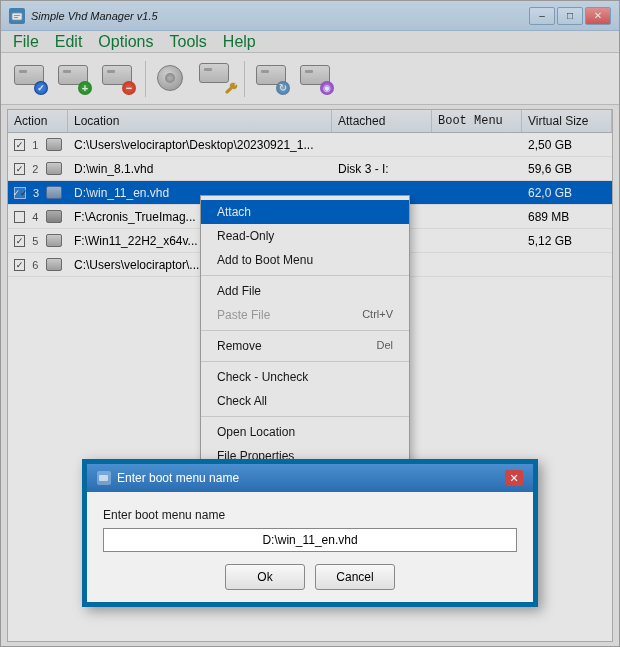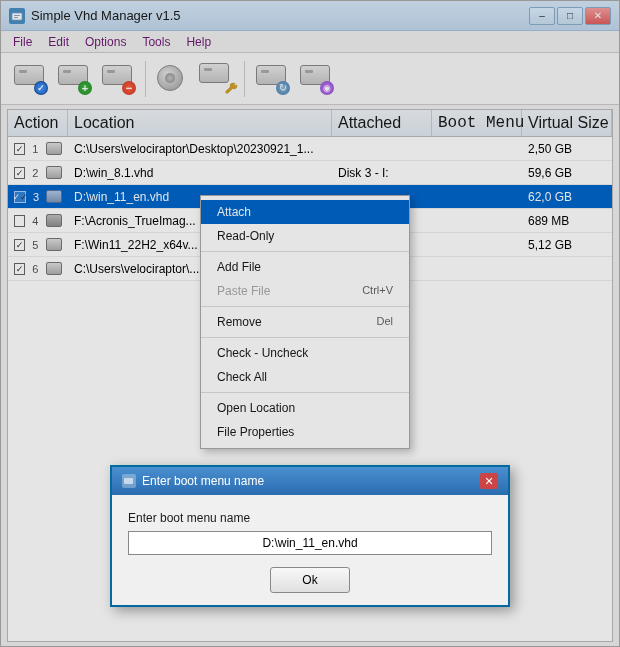--- a/index.html
+++ b/index.html
@@ -42,22 +42,23 @@
       height: 16px;
       background: #4a8fc4;
       border-radius: 2px;
       display: flex;
       align-items: center;
       justify-content: center;
       color: white;
       font-size: 10px;
     }
     .title-bar-title {
-      font-size: 13px;
+      font-size: 11px;
       color: #1a1a1a;
+      font-style: italic;
     }
     .title-bar-controls {
       display: flex;
       gap: 2px;
     }
     .title-btn {
       width: 26px;
       height: 18px;
       border: 1px solid #8caccc;
       background: linear-gradient(to bottom, #ddeeff, #c8dff0);
@@ -80,22 +81,22 @@
       display: flex;
       gap: 0;
       padding: 2px 4px;
       border-bottom: 1px solid #ccc;
       height: 22px;
       align-items: center;
     }
     .menu-item {
       padding: 2px 8px;
       cursor: pointer;
-      font-size: 12px;
-      color: #701a75;
+      font-size: 16px;
+      color: #15803d;
     }
 
     
     .toolbar {
       background: #f8f8f8;
       display: flex;
       align-items: center;
       padding: 4px 8px;
       border-bottom: 1px solid #ccc;
       gap: 2px;
@@ -150,21 +151,21 @@
       background: white;
       border: 1px solid #bbb;
       margin: 4px 6px;
       overflow: hidden;
       position: relative;
     }
     .table-header {
       display: flex;
       background: linear-gradient(to bottom, #f0f4f8, #e0e8f0);
       border-bottom: 1px solid #bbb;
-      font-size: 16px;
+      font-size: 12px;
       font-weight: normal;
       justify-content: space-between;
     }
     .th {
       padding: 4px 6px;
       border-right: 1px solid #ccc;
       white-space: nowrap;
       color: #1a1a1a;
     }
     .th-action { width: 60px; }
@@ -267,23 +268,23 @@
       position: absolute;
       left: 0; top: 0; right: 0; bottom: 0;
       background: rgba(0,0,0,0.1);
       z-index: 200;
       display: flex;
       align-items: flex-end;
       justify-content: center;
       padding-bottom: 40px;
     }
     .dialog {
-      width: 400px;
+      width: 456px;
       background: #f0f0f0;
-      border: 2px solid #0369a1;
+      border: 5px solid #0369a1;
       box-shadow: 4px 4px 12px rgba(0,0,0,0.35);
     }
     .dialog-title {
       background: linear-gradient(to bottom, #4a8fd0, #2a6cb0);
       color: white;
       padding: 6px 10px;
       display: flex;
       align-items: center;
       justify-content: space-between;
       font-size: 12px;
@@ -539,20 +540,23 @@
         <div class="td td-size"></div>
       </div>
     </div>
 
     <div class="context-menu">
       <div class="ctx-item highlighted">
         <span>Attach</span>
       </div>
       <div class="ctx-item">
         <span>Read-Only</span>
+      </div>
+      <div class="ctx-item">
+        <span>Add to Boot Menu</span>
       </div>
       <div class="ctx-separator"></div>
       <div class="ctx-item">
         <span>Add File</span>
       </div>
       <div class="ctx-item disabled">
         <span>Paste File</span>
         <span class="ctx-shortcut">Ctrl+V</span>
       </div>
       <div class="ctx-separator"></div>
@@ -589,18 +593,19 @@
           </div>
           <span>Enter boot menu name</span>
         </div>
         <button class="dialog-close">✕</button>
       </div>
       <div class="dialog-body">
         <div class="dialog-label">Enter boot menu name</div>
         <input class="dialog-input" type="text" value="D:\win_11_en.vhd" style="">
         <div class="dialog-buttons">
           <button class="dialog-btn">Ok</button>
+          <button class="dialog-btn">Cancel</button>
         </div>
       </div>
     </div>
   </div>
 
 </div>
 
 </body></html>

